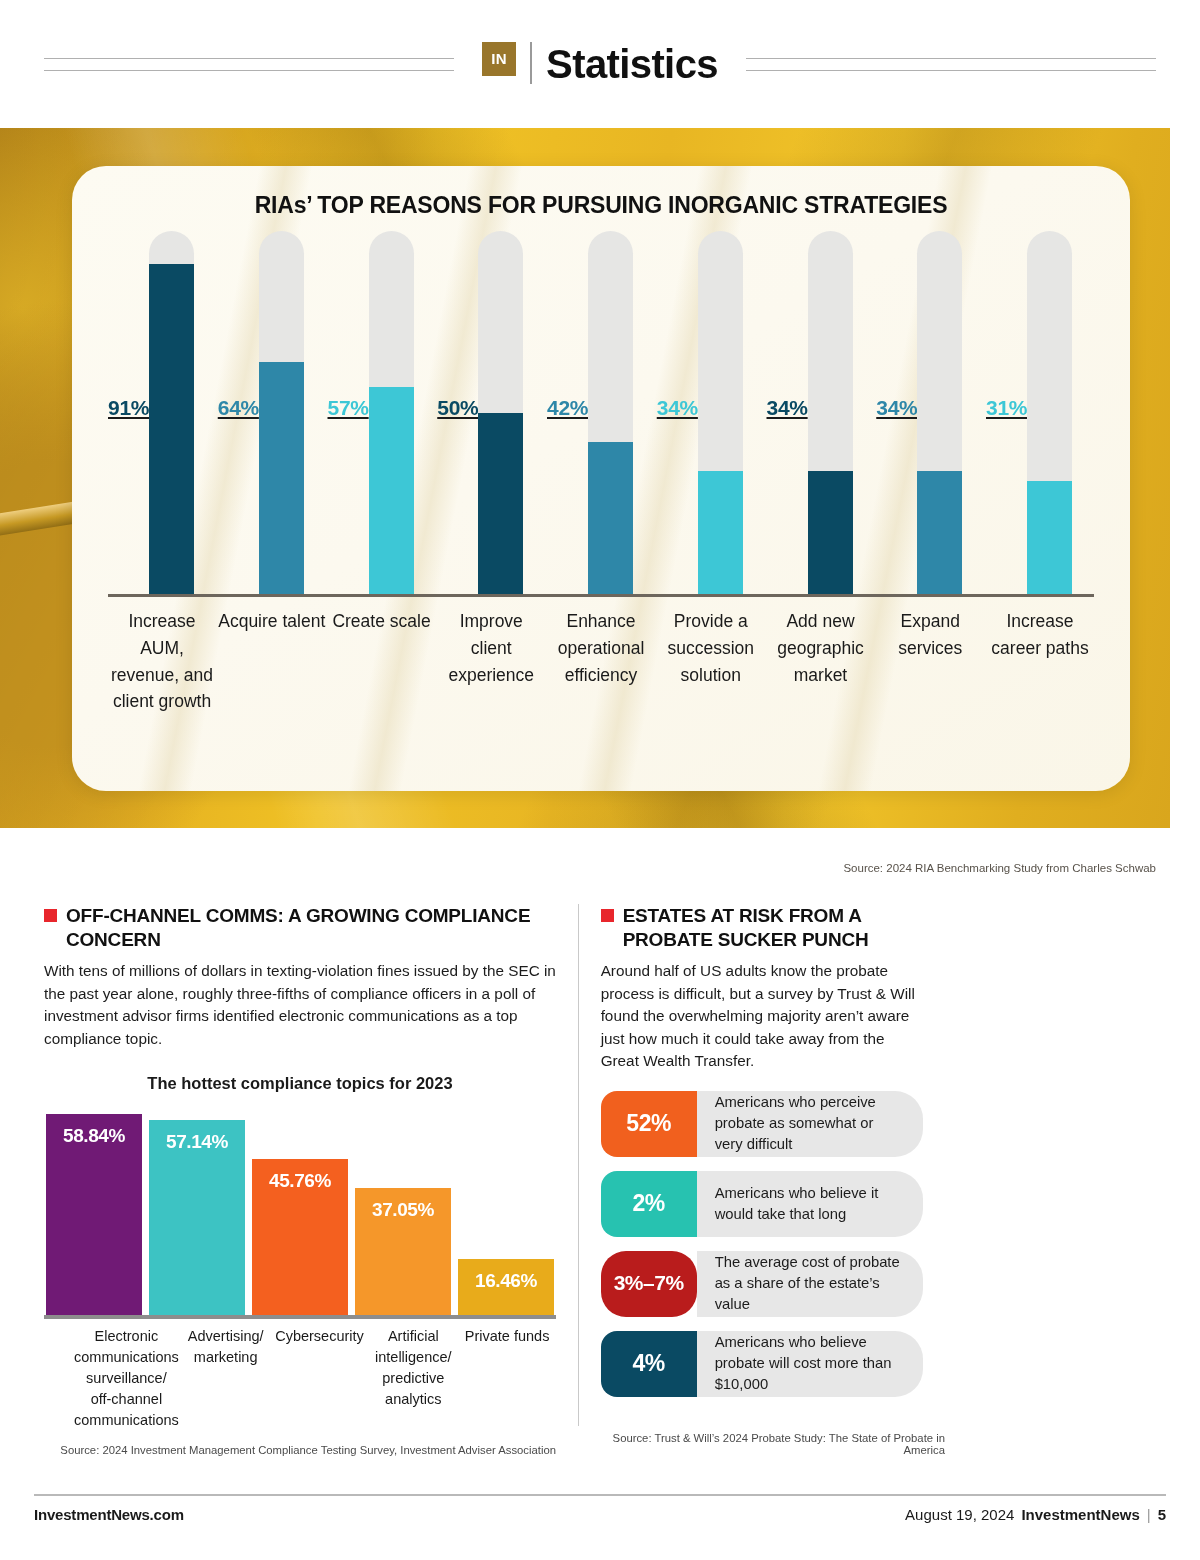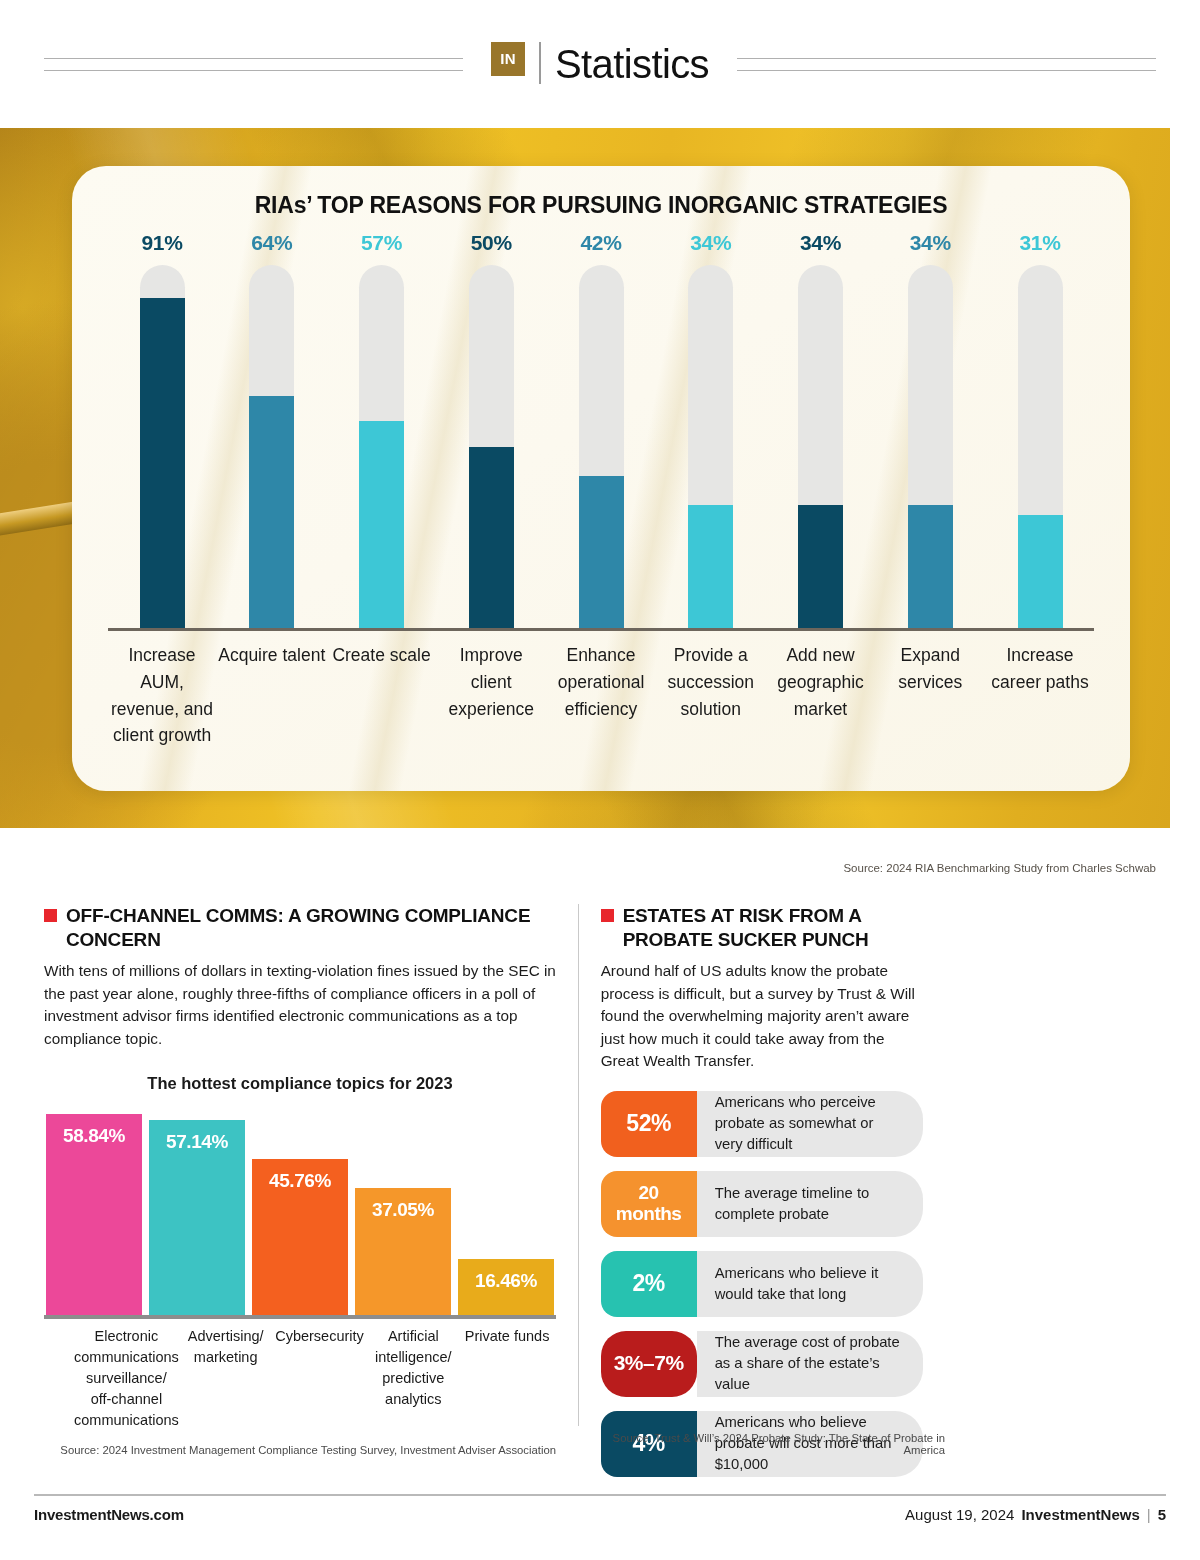--- a/index.html
+++ b/index.html
@@ -24,21 +24,21 @@
   .rule { height: 1px; background: #b0b0b0; }
   .masthead-center { display: flex; gap: 14px; }
   .in-badge {
     width: 34px; height: 34px; background: #99762b;
     color: #fff; font-size: 15px; font-weight: bold;
     display: flex; align-items: center; justify-content: center;
     letter-spacing: .3px;
   }
   .divider-v { width: 2px; height: 42px; background: #9a9a9a; }
   .masthead-title {
-    font-size: 40px; font-weight: normal; letter-spacing: -.6px; color: #111;
+    font-size: 40px; font-weight: bold; letter-spacing: -.6px; color: #111;
   }
 
   
   .hero {
     position: relative;
     height: 700px;
     width: 1170px;
     overflow: hidden;
     background:
       linear-gradient(118deg, rgba(0,0,0,.10) 0%, rgba(0,0,0,0) 34%),
@@ -83,21 +83,21 @@
     text-align: center; font-size: 23px; font-weight: bold;
     letter-spacing: -.2px; color: #111; margin-bottom: 12px;
     position: relative; z-index: 3;
   }
 
   .bars {
     position: relative; z-index: 3;
     display: flex; justify-content: space-between;
     padding: 0 8px;
   }
-  .bar-col { width: 108px; display: flex; flex-direction: column; align-items: center; }
+  .bar-col { width: 108px; display: flex; align-items: center; text-decoration: underline; }
   .bar-value { font-size: 21px; font-weight: bold; margin-bottom: 10px; letter-spacing: -.3px; }
   .track {
     position: relative;
     width: 45px; height: 363px;
     background: #e6e6e4;
     border-top-left-radius: 23px; border-top-right-radius: 23px;
     overflow: hidden;
   }
   .fill { position: absolute; left: 0; right: 0; bottom: 0; }
   .axis-line { height: 3px; background: #6d665c; margin: 0 8px 11px 8px; position: relative; z-index: 3; }
@@ -292,21 +292,21 @@
   <div class="col-left">
     <div class="sec-head">
       <span class="sq"></span>
       <span>OFF-CHANNEL COMMS: A GROWING COMPLIANCE CONCERN</span>
     </div>
     <div class="sec-body">With tens of millions of dollars in texting-violation fines issued by the SEC in the past year alone, roughly three-fifths of compliance officers in a poll of investment advisor firms identified electronic communications as a top compliance topic.</div>
 
     <div class="lc-title">The hottest compliance topics for 2023</div>
     <div class="lc-plot" id="lc-bars">
         <div class="lc-col">
-          <div class="lc-bar" style="background: #ec4899; height: 201.195px;">
+          <div class="lc-bar" style="background: #701a75; height: 201.195px;">
             <span class="lc-val">58.84%</span>
           </div>
         </div>
         <div class="lc-col">
           <div class="lc-bar" style="background: rgb(61, 195, 195); height: 195.382px;">
             <span class="lc-val">57.14%</span>
           </div>
         </div>
         <div class="lc-col">
           <div class="lc-bar" style="background: rgb(244, 96, 31); height: 156.47px;">
@@ -342,25 +342,20 @@
     <div class="sec-head">
       <span class="sq"></span>
       <span>ESTATES AT RISK FROM A PROBATE SUCKER PUNCH</span>
     </div>
     <div class="sec-body">Around half of US adults know the probate process is difficult, but a survey by Trust &amp; Will found the overwhelming majority aren’t aware just how much it could take away from the Great Wealth Transfer.</div>
 
     <div class="stats" id="stat-rows">
         <div class="stat-row">
           <div class="stat-badge" style="background: rgb(241, 96, 30); white-space: pre-line;">52%</div>
           <div class="stat-text">Americans who perceive probate as somewhat or very difficult</div>
-        </div>
-        <div class="stat-row">
-          <div class="stat-badge two-line" style="background: rgb(245, 146, 46); white-space: pre-line;">20
-months</div>
-          <div class="stat-text">The average timeline to complete probate</div>
         </div>
         <div class="stat-row">
           <div class="stat-badge" style="background: rgb(39, 194, 176); white-space: pre-line;">2%</div>
           <div class="stat-text">Americans who believe it would take that long</div>
         </div>
         <div class="stat-row">
           <div class="stat-badge range" style="background: #b91c1c; white-space: pre-line; border-radius: 25px;">3%–7%</div>
           <div class="stat-text">The average cost of probate as a share of the estate’s value</div>
         </div>
         <div class="stat-row">

